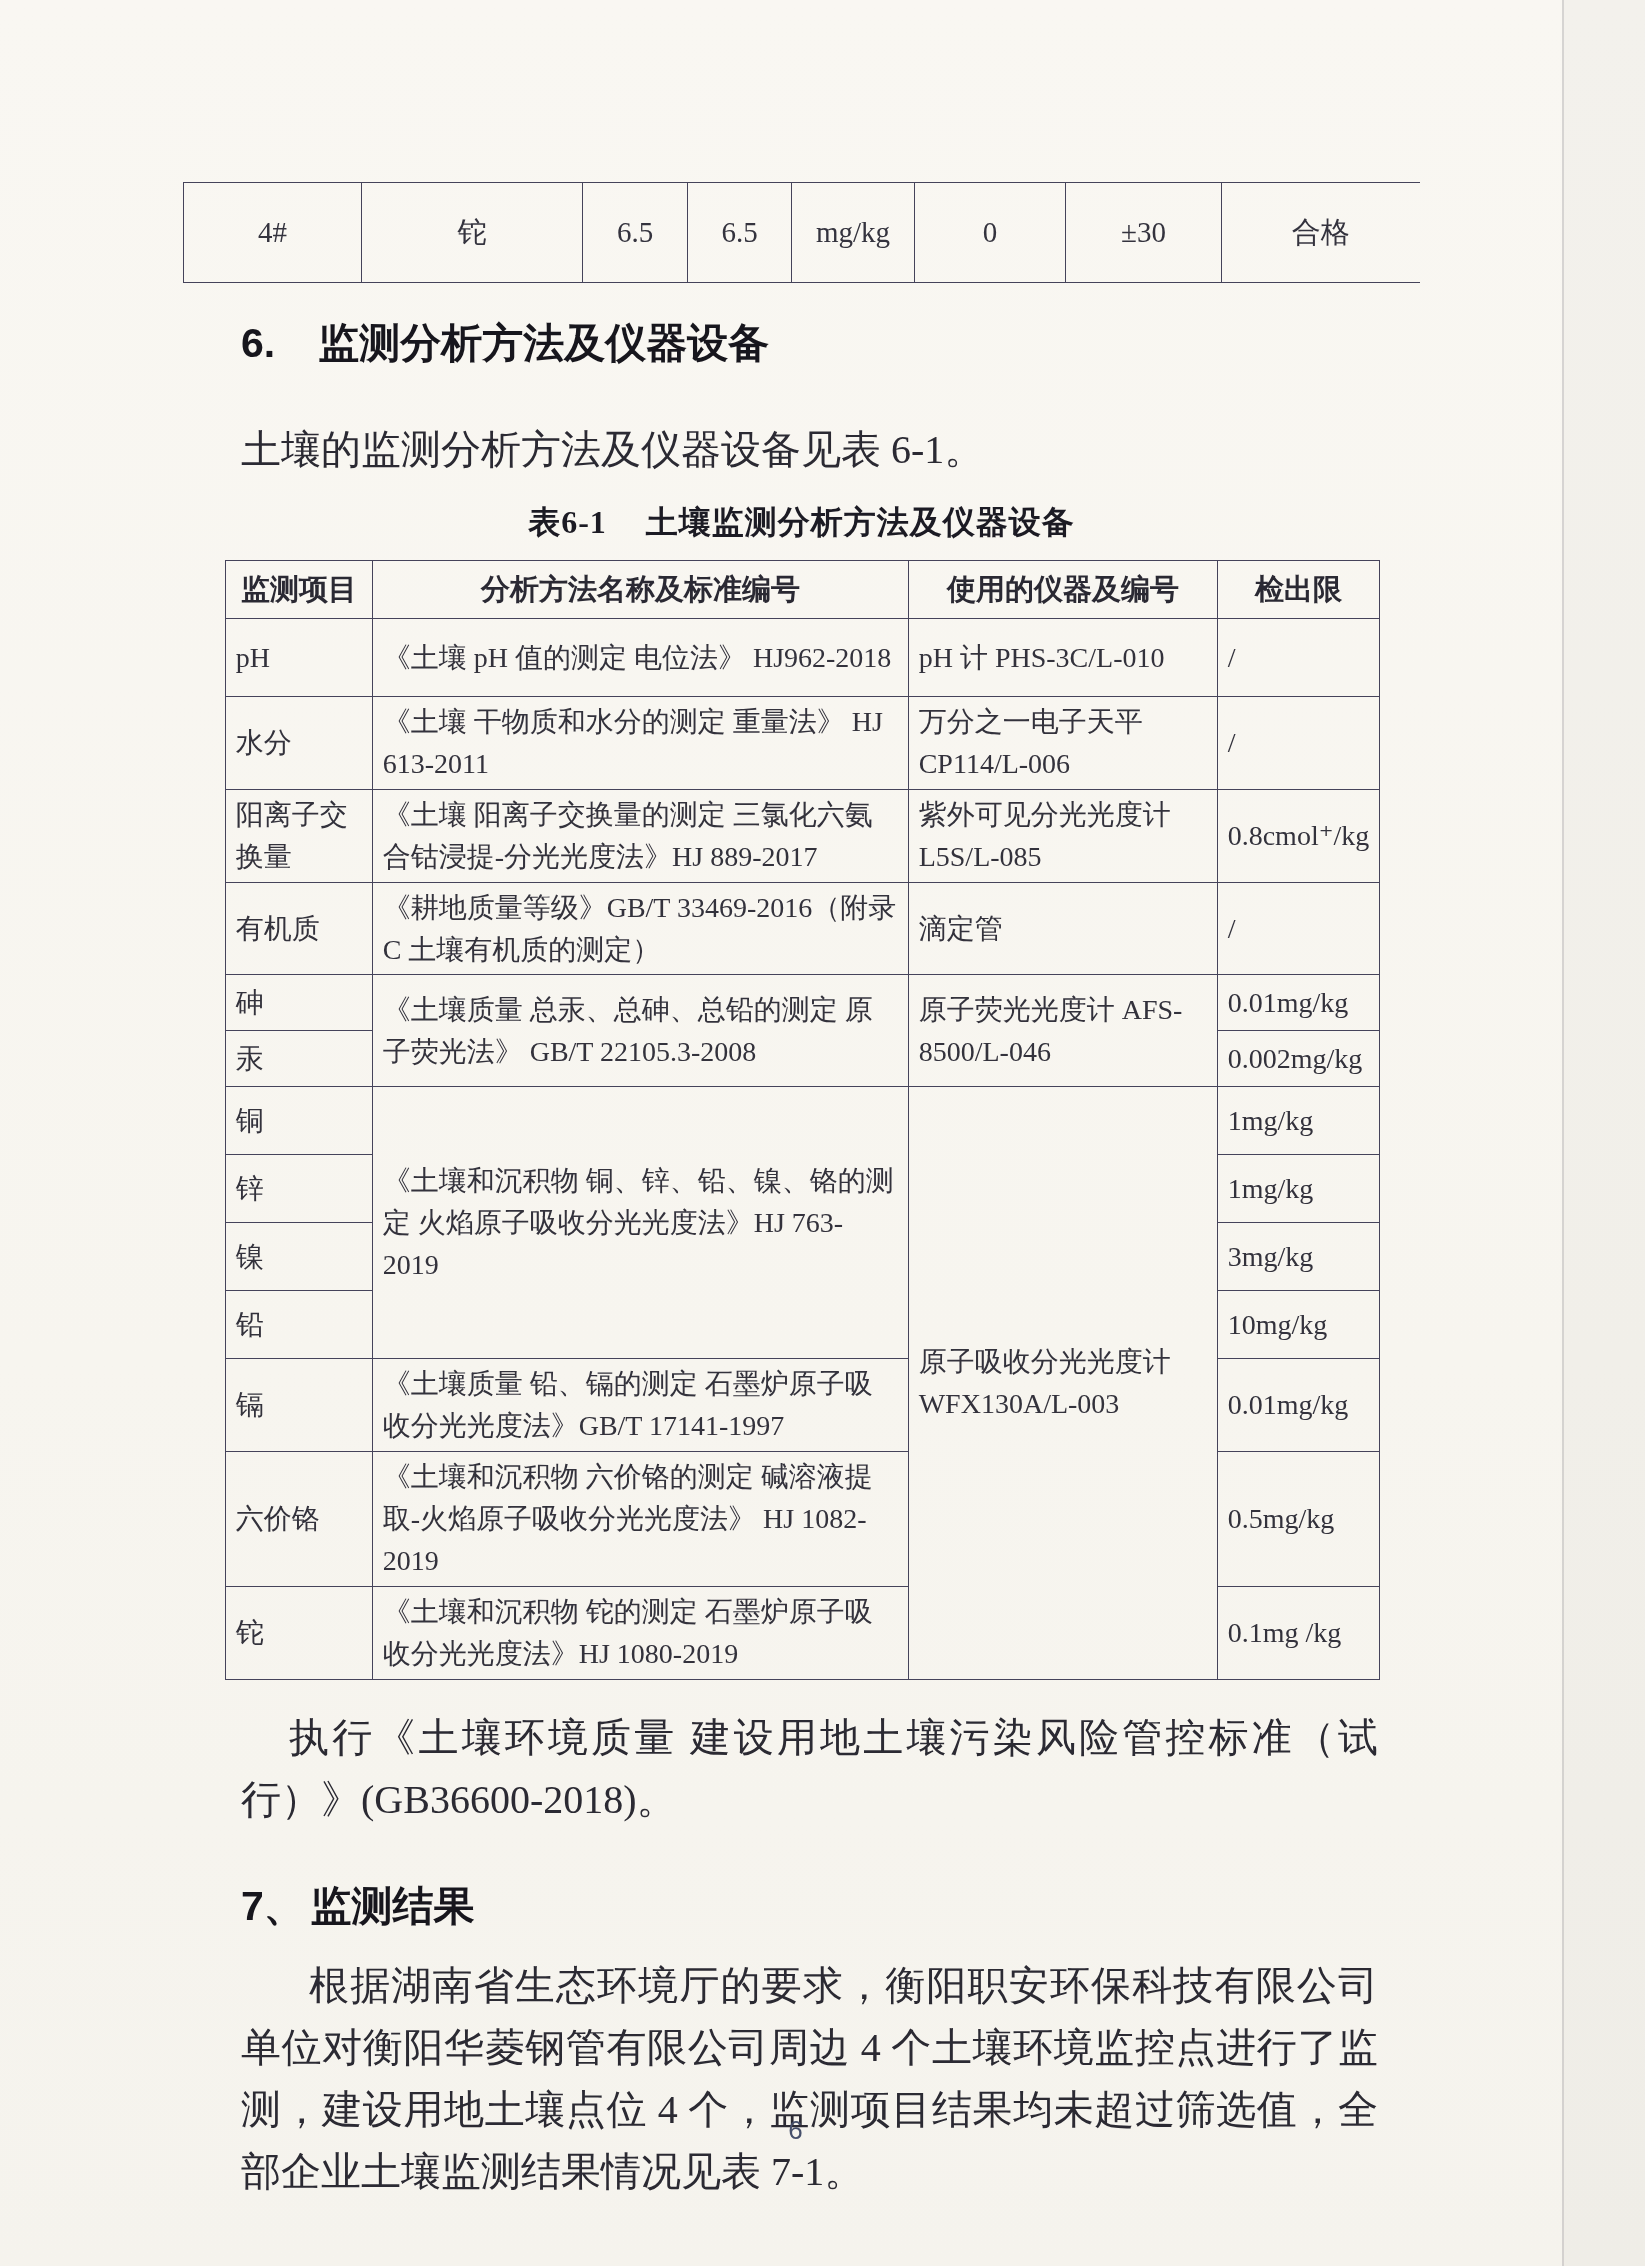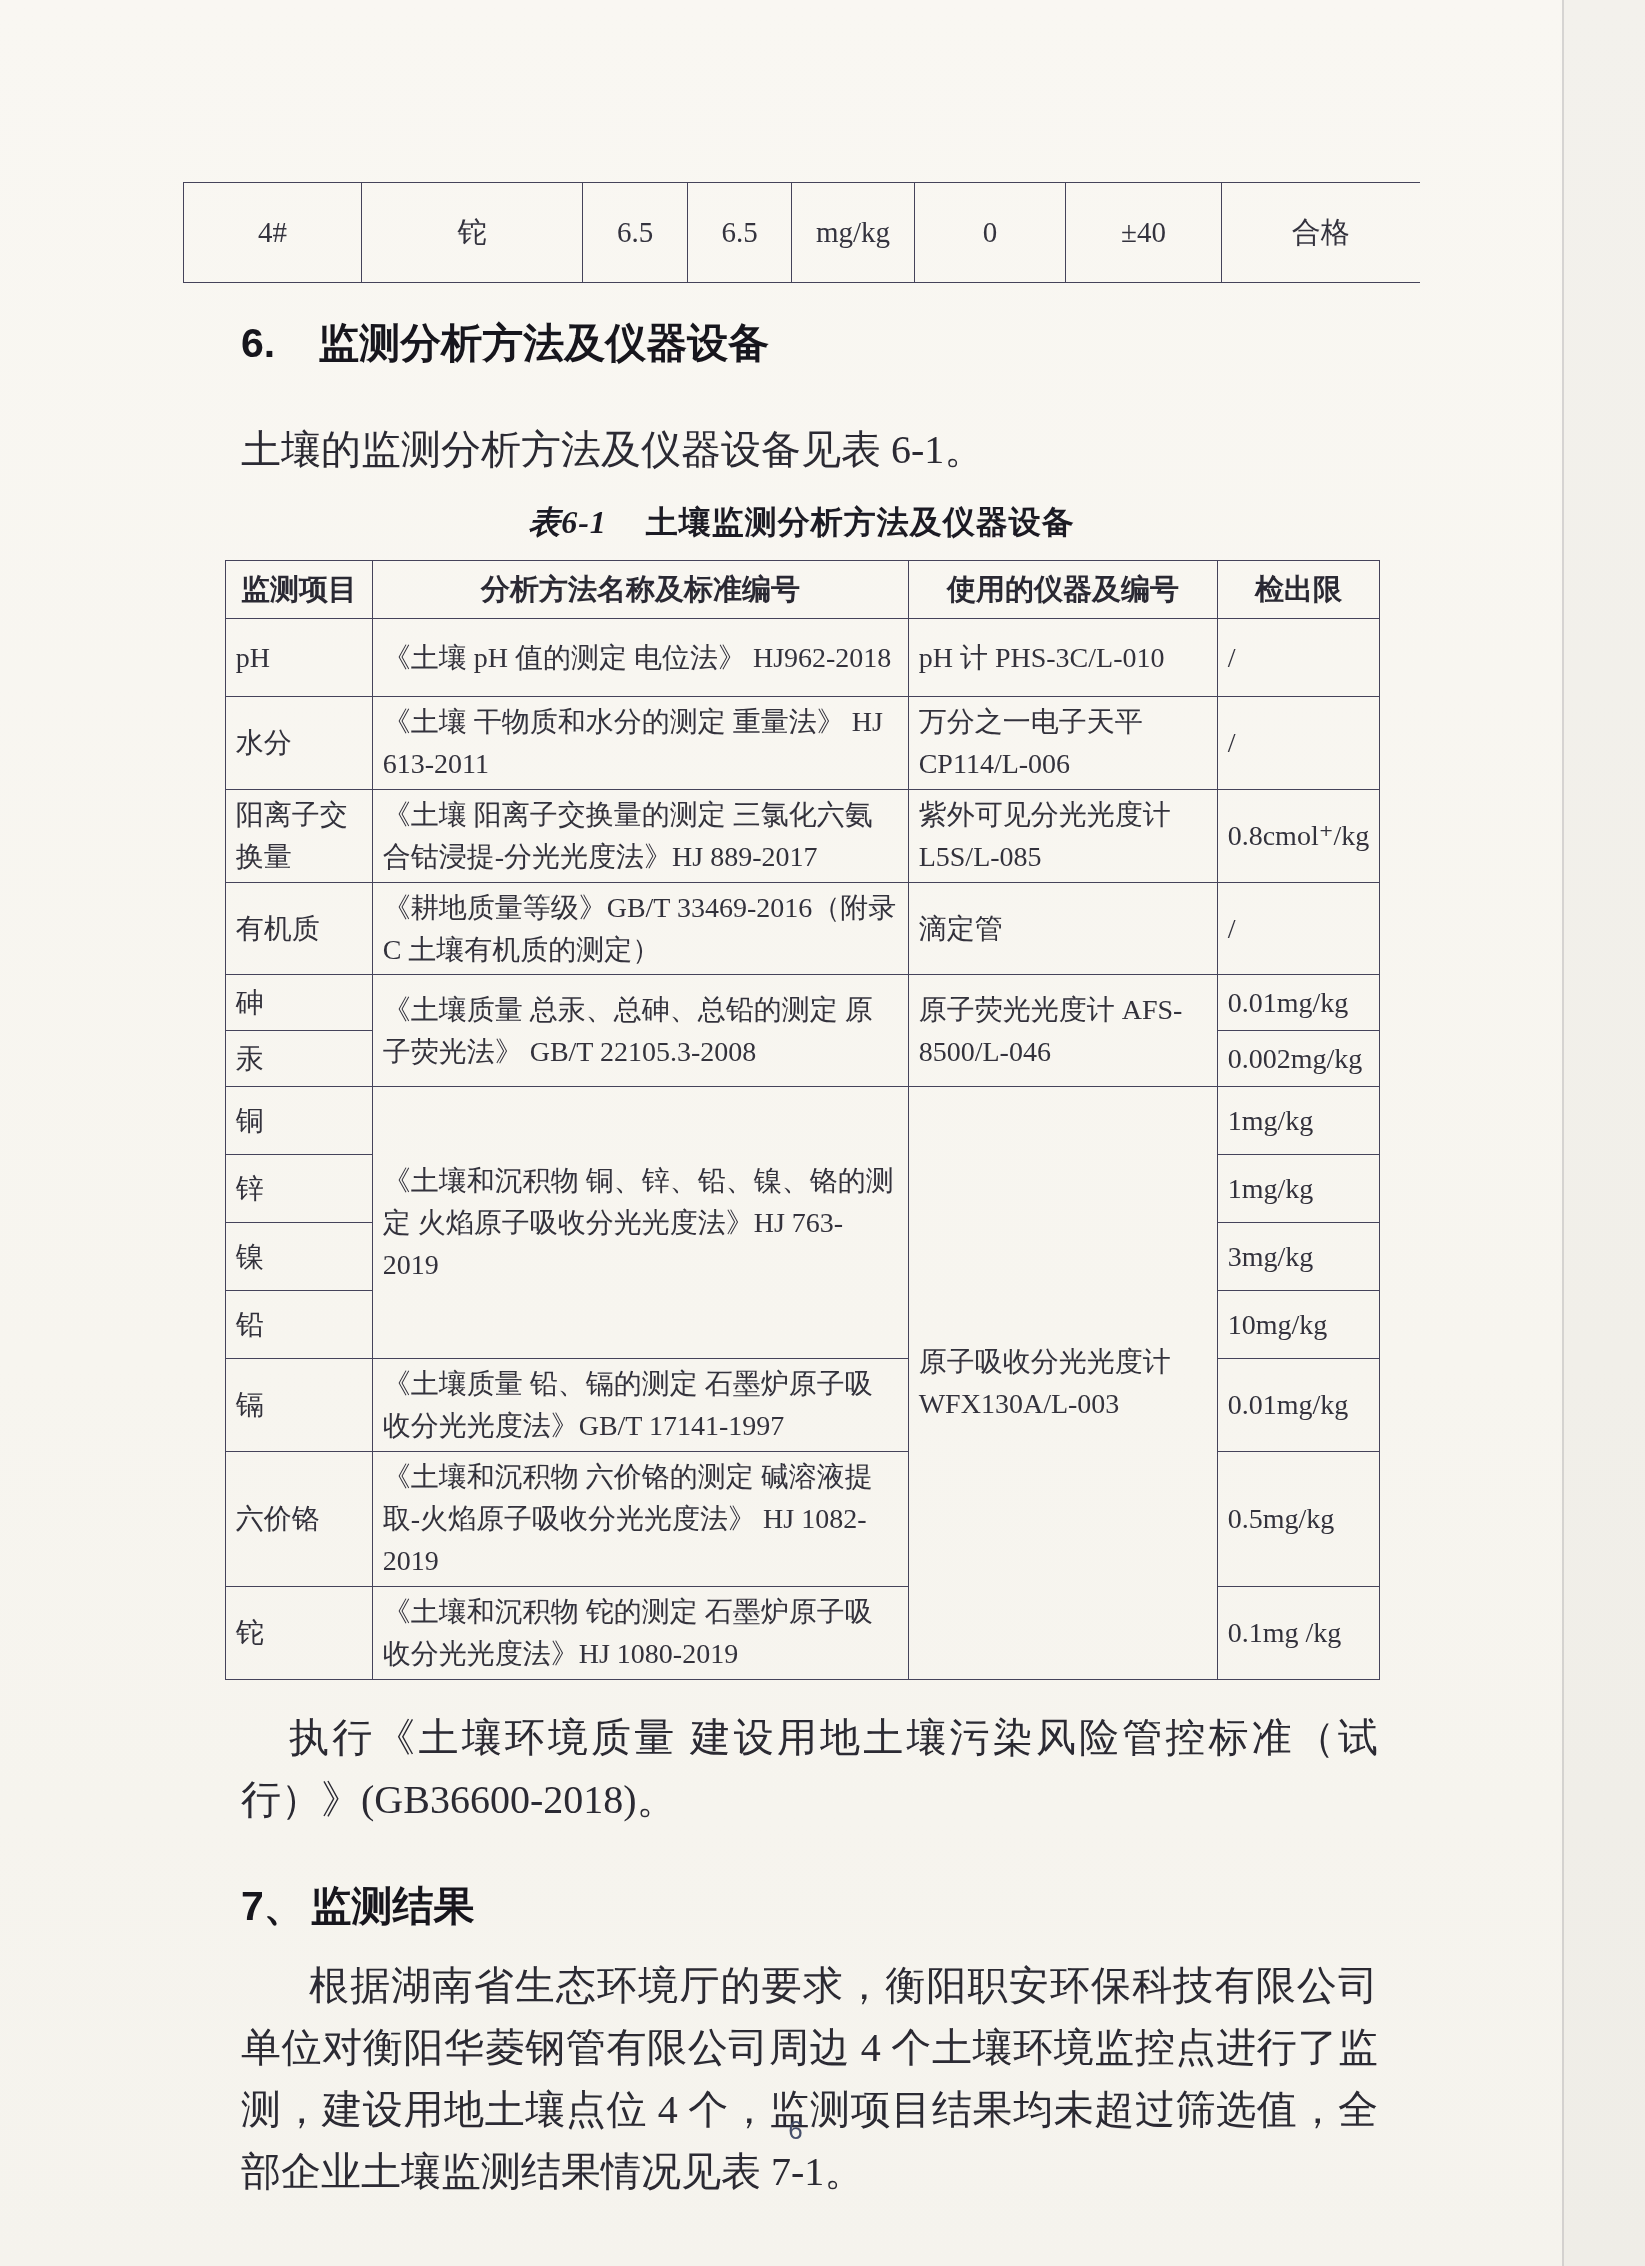--- a/index.html
+++ b/index.html
@@ -58,21 +58,21 @@
   .standard{margin-top:27px;text-indent:1.2em;}
   .results{margin-top:23px;text-indent:1.7em;}
   
   .table-caption{
     margin:19.4px 0 0 225px;
     width:1153px;
     text-align:center;
     font-size:32px;font-weight:700;color:#1c1b24;
     letter-spacing:1px;
   }
-  .table-caption .cap-label{margin-right:39px;font-style:italic;}
+  .table-caption .cap-label{margin-right:39px;}
   
   .main-table{
     margin:15.5px 0 0 225px;
     width:1153px;
     font-size:28px;
   }
   .main-table th,.main-table td{
     border:1.9px solid #45435a;
     vertical-align:middle;
     padding:3.9px 9.7px;
@@ -115,21 +115,21 @@
         <col style="width:198px">
     </colgroup>
     <tbody>
       <tr>
         <td>4#</td>
         <td>铊</td>
         <td>6.5</td>
         <td>6.5</td>
         <td>mg/kg</td>
         <td>0</td>
-        <td>±40</td>
+        <td>±30</td>
         <td>合格</td>
       </tr>
     </tbody>
   </table>
 
   <div class="heading h6">
     <span class="h-num gap-wide">6.</span><span class="h-title">监测分析方法及仪器设备</span>
   </div>
 
   <p class="body-text intro">土壤的监测分析方法及仪器设备见表 6-1。</p>

